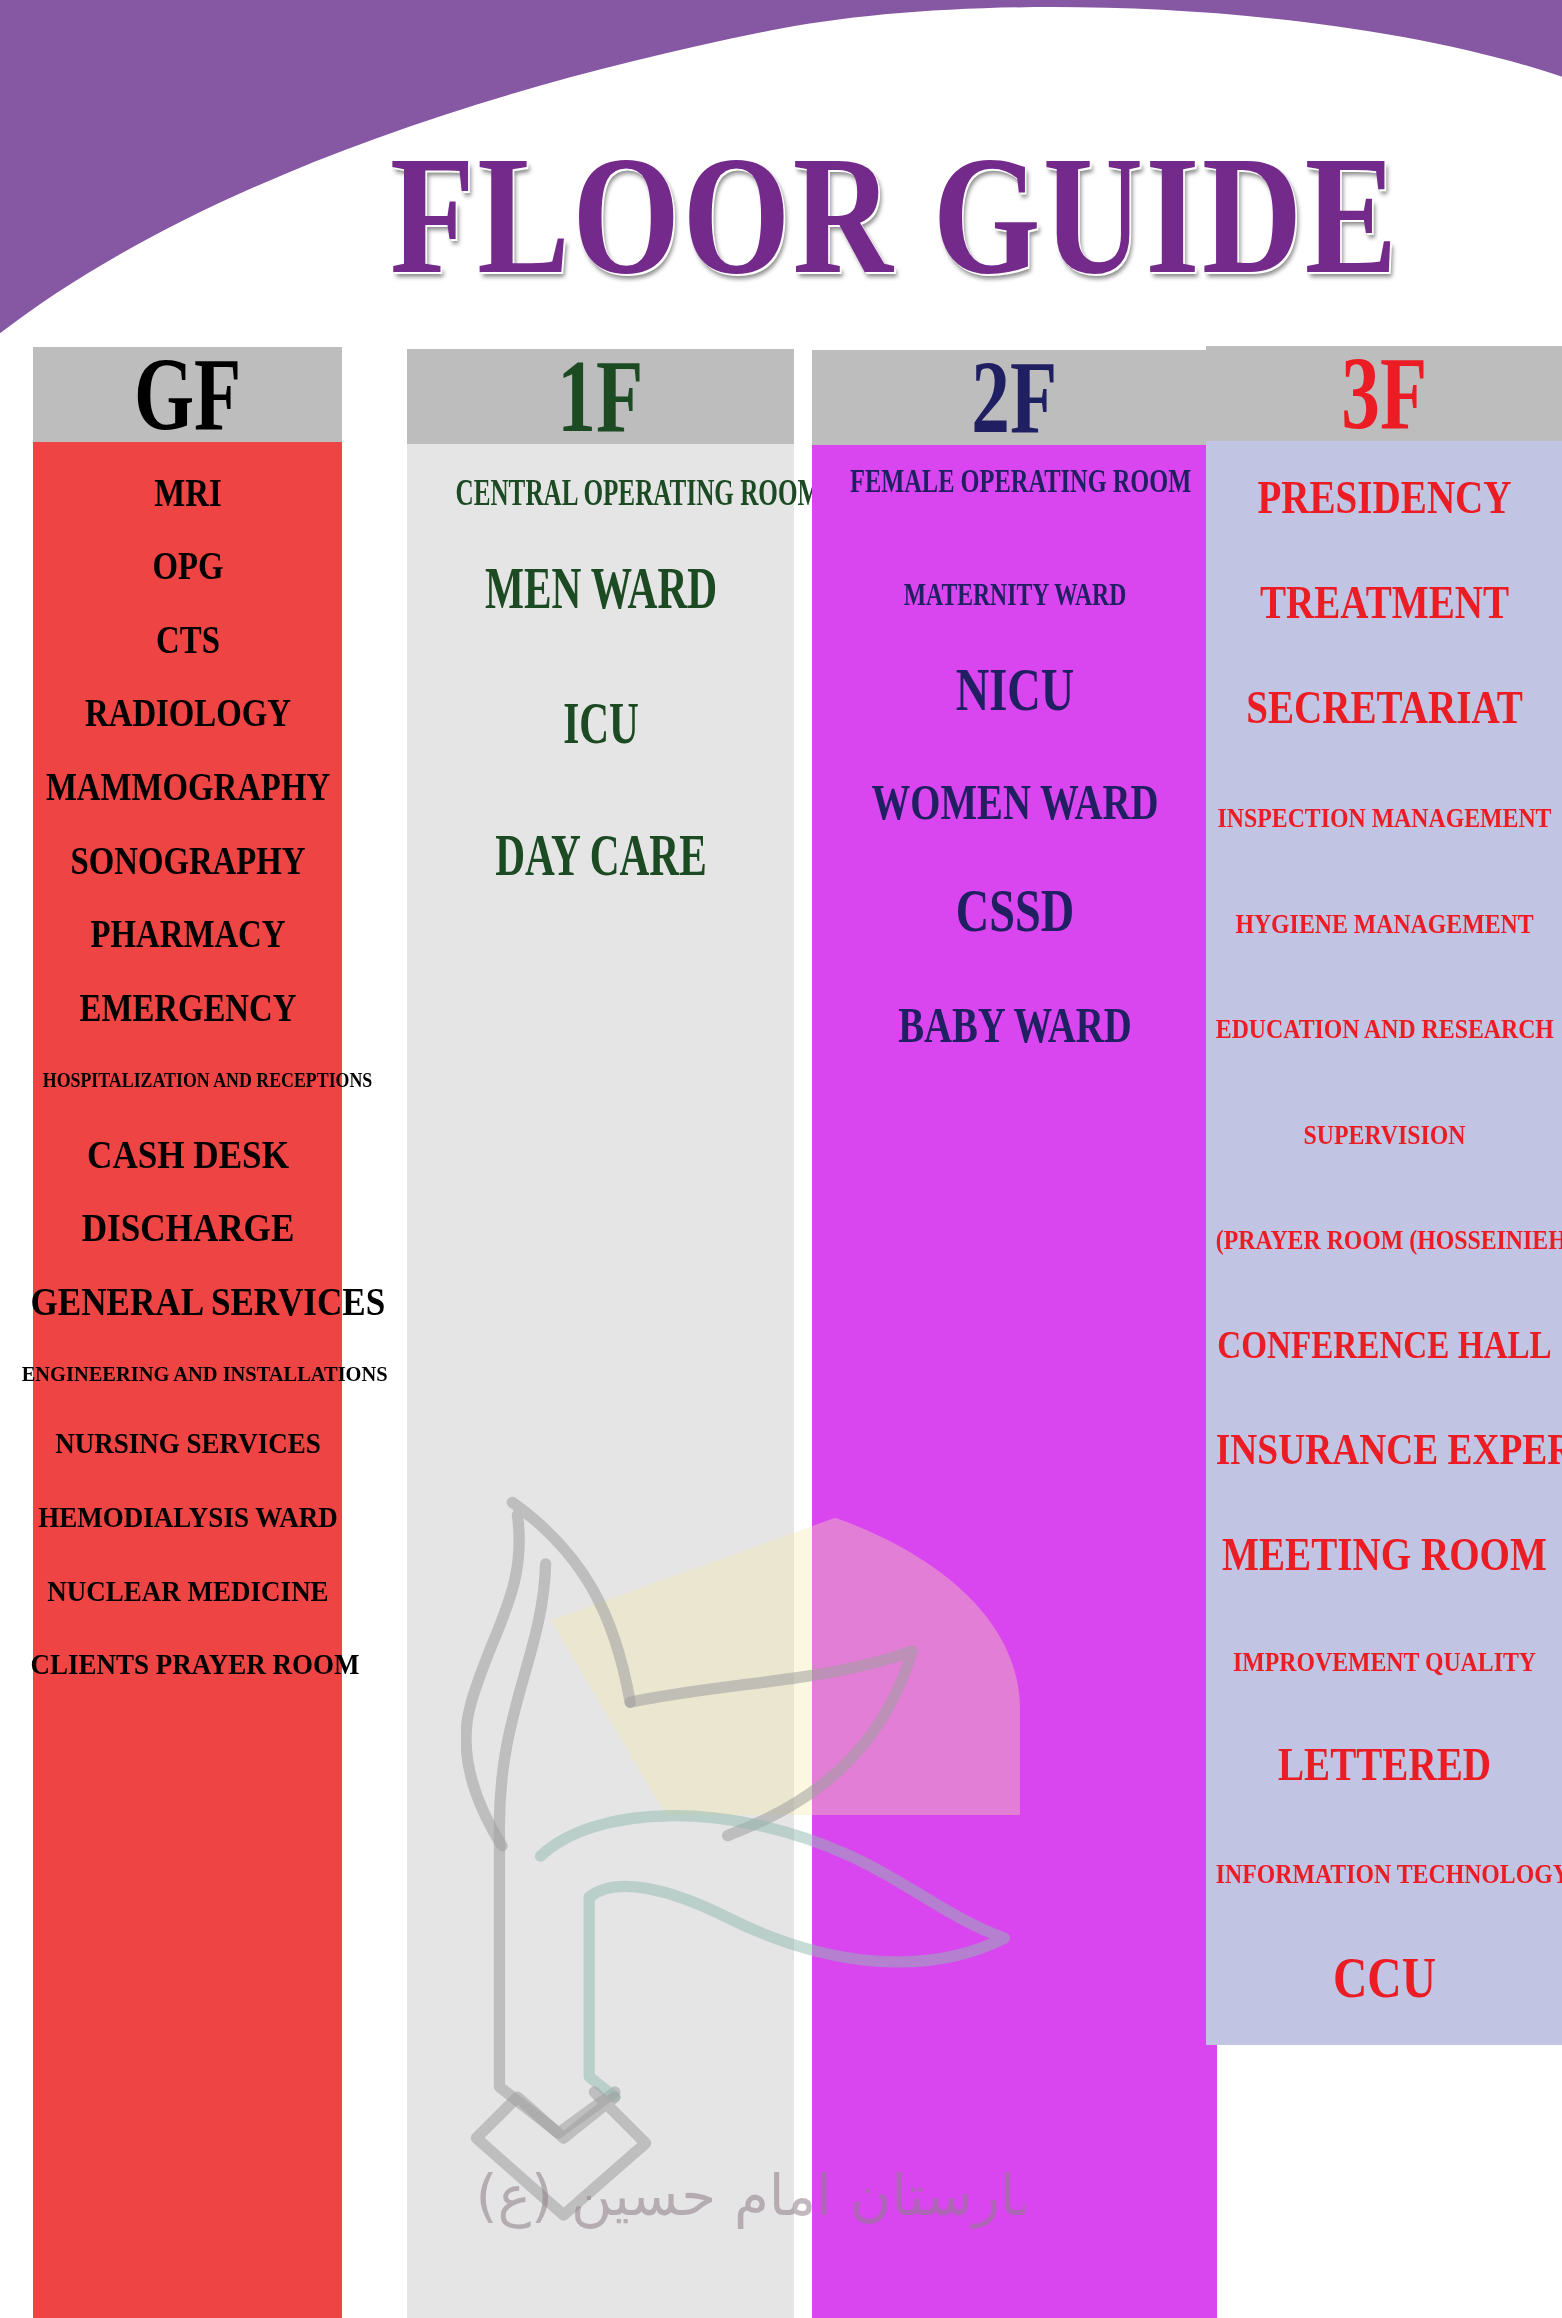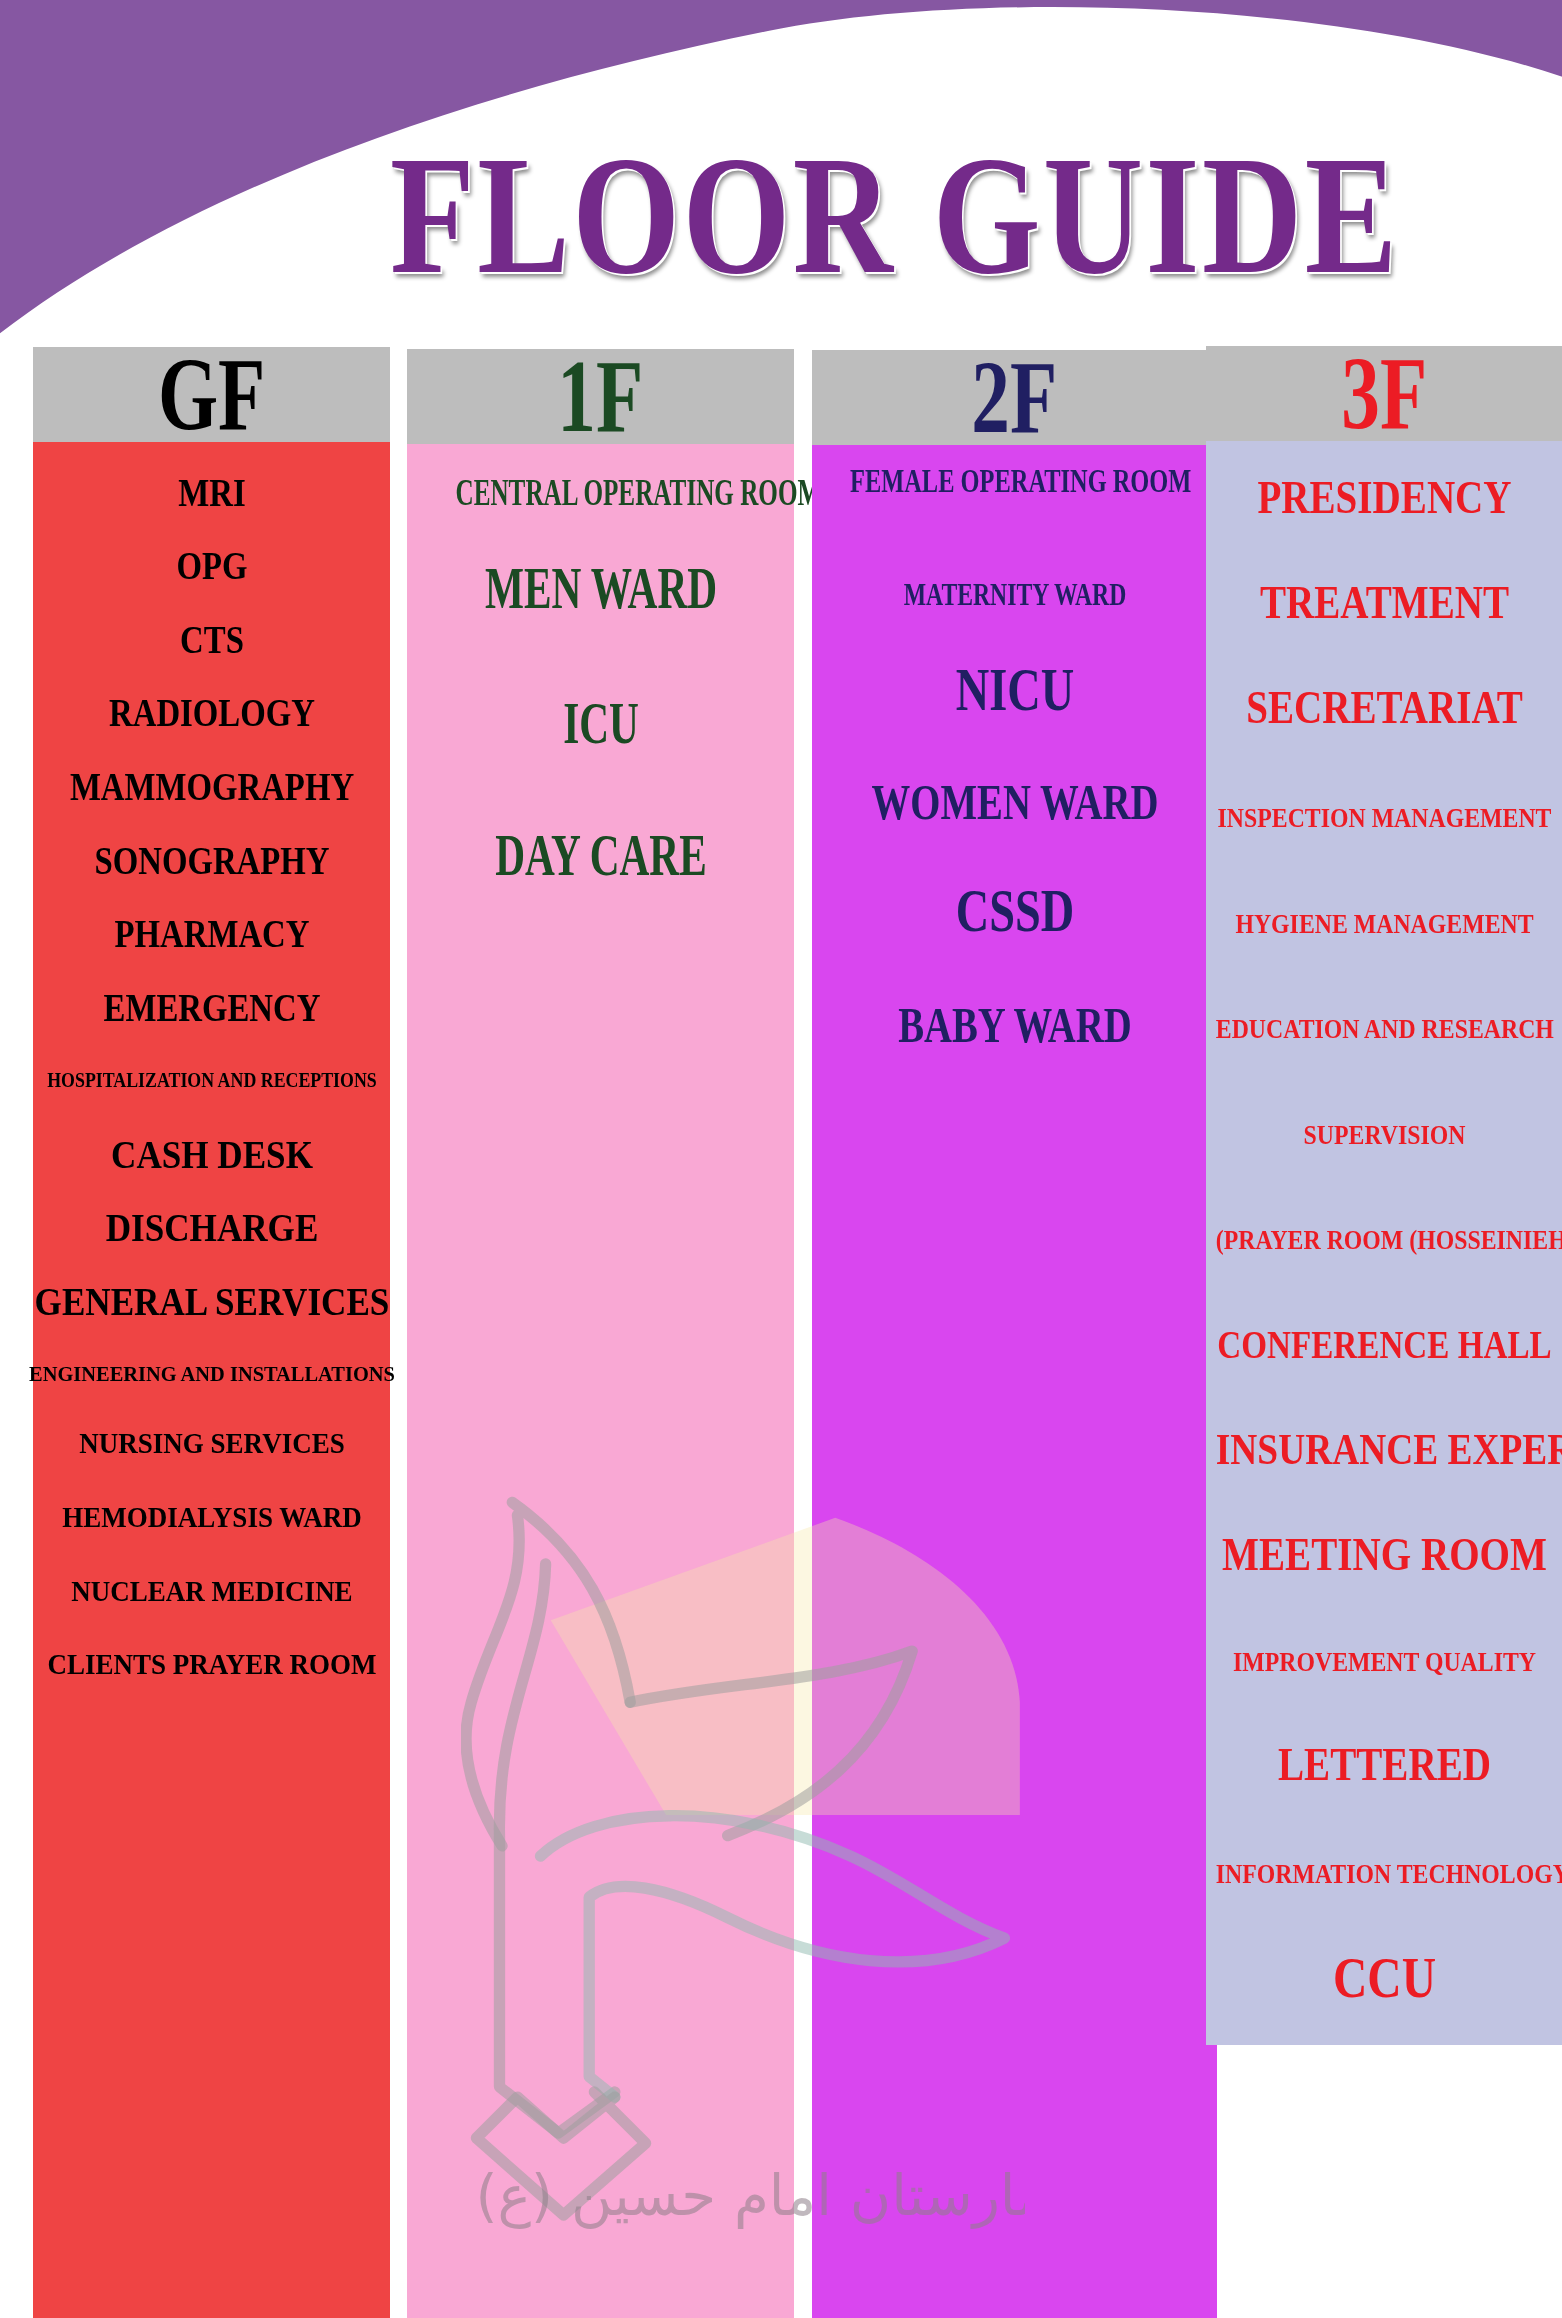--- a/index.html
+++ b/index.html
@@ -34,21 +34,21 @@
 </style>
 </head>
 <body>
 
 <svg class="bg-arc" viewBox="0 0 3048 700" preserveAspectRatio="none">
   <path d="M0,0 L3048,0 L3048,150 C2600,0 1900,-20 1500,60 C900,180 350,380 0,650 Z" fill="#8657a2"></path>
 </svg>
 
 <h1 class="title">FLOOR GUIDE</h1>
 
-<div class="col" style="left:33px; top:347px; width:357px; height:1972px;">
+<div class="col" style="left:33px; top:347px; width:309px; height:1972px;">
   <div class="col-head" style="height:95px;">
     <span style="color:#000;">GF</span>
   </div>
   <div class="col-body" style="top:95px; background:#ef4444;">
     <div class="item" style="top:27px; font-size:40px; transform:scaleX(0.82);">MRI</div>
     <div class="item" style="top:100px; font-size:40px; transform:scaleX(0.82);">OPG</div>
     <div class="item" style="top:174px; font-size:40px; transform:scaleX(0.82);">CTS</div>
     <div class="item" style="top:247px; font-size:40px; transform:scaleX(0.82);">RADIOLOGY</div>
     <div class="item" style="top:321px; font-size:40px; transform:scaleX(0.82);">MAMMOGRAPHY</div>
     <div class="item" style="top:395px; font-size:40px; transform:scaleX(0.82);">SONOGRAPHY</div>
@@ -63,21 +63,21 @@
     <div class="item" style="top:1058px; font-size:30px; transform:scaleX(0.9);">HEMODIALYSIS WARD</div>
     <div class="item" style="top:1132px; font-size:30px; transform:scaleX(0.9);">NUCLEAR MEDICINE</div>
     <div class="item" style="top:1205px; font-size:30px; transform:scaleX(0.9);">CLIENTS PRAYER ROOM</div>
   </div>
 </div>
 
 <div class="col" style="left:407px; top:349px; width:387px; height:1970px;">
   <div class="col-head" style="height:95px;">
     <span style="color:#1b4a23;">1F</span>
   </div>
-  <div class="col-body" style="top:95px; background:#f9a8d4;">
+  <div class="col-body" style="top:95px; background:#e5e5e5;">
     <div class="item" style="top:27px; font-size:37px; color:#1b4a23; transform:scaleX(0.68);">CENTRAL OPERATING ROOM</div>
     <div class="item" style="top:110px; font-size:59px; color:#1b4a23; transform:scaleX(0.7);">MEN WARD</div>
     <div class="item" style="top:245px; font-size:59px; color:#1b4a23; transform:scaleX(0.7);">ICU</div>
     <div class="item" style="top:377px; font-size:59px; color:#1b4a23; transform:scaleX(0.7);">DAY CARE</div>
   </div>
 </div>
 
 <div class="col" style="left:812px; top:350px; width:366px; height:1969px;padding-left:39px;">
   <div class="col-head" style="height:95px;">
     <span style="color:#201f62;">2F</span>

